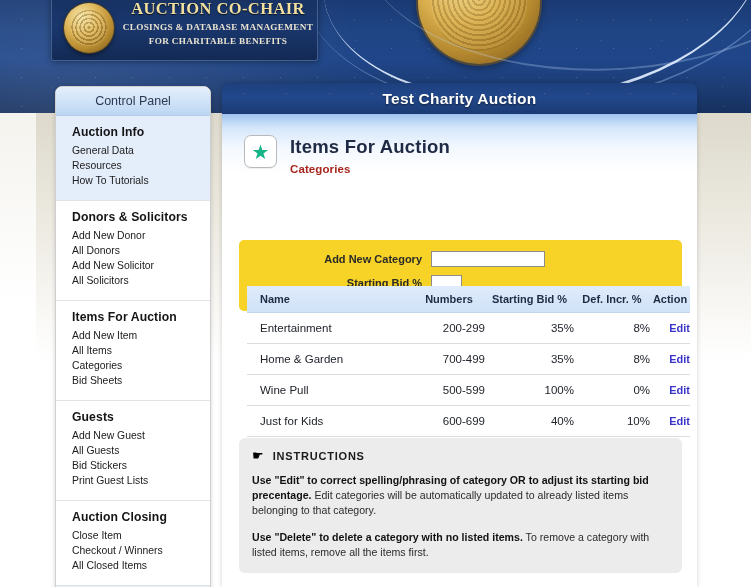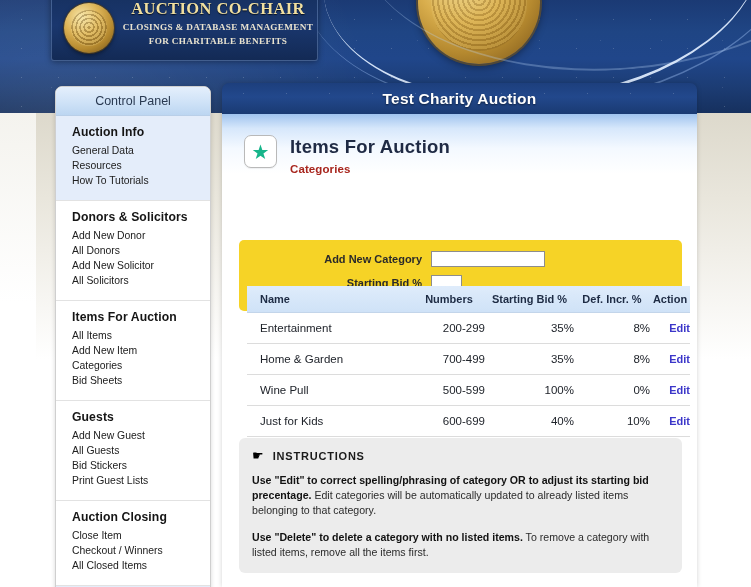--- a/index.html
+++ b/index.html
@@ -464,22 +464,22 @@
     <div class="nav-group">
       <div class="nav-title">Donors &amp; Solicitors</div>
       <a class="nav-link" href="#">Add New Donor</a>
       <a class="nav-link" href="#">All Donors</a>
       <a class="nav-link" href="#">Add New Solicitor</a>
       <a class="nav-link" href="#">All Solicitors</a>
     </div>
 
     <div class="nav-group">
       <div class="nav-title">Items For Auction</div>
+      <a class="nav-link" href="#">Add New Item</a>
       <a class="nav-link" href="#">All Items</a>
-      <a class="nav-link" href="#">Add New Item</a>
       <a class="nav-link" href="#">Categories</a>
       <a class="nav-link" href="#">Bid Sheets</a>
     </div>
 
     <div class="nav-group">
       <div class="nav-title">Guests</div>
       <a class="nav-link" href="#">Add New Guest</a>
       <a class="nav-link" href="#">All Guests</a>
       <a class="nav-link" href="#">Bid Stickers</a>
       <a class="nav-link" href="#">Print Guest Lists</a>

